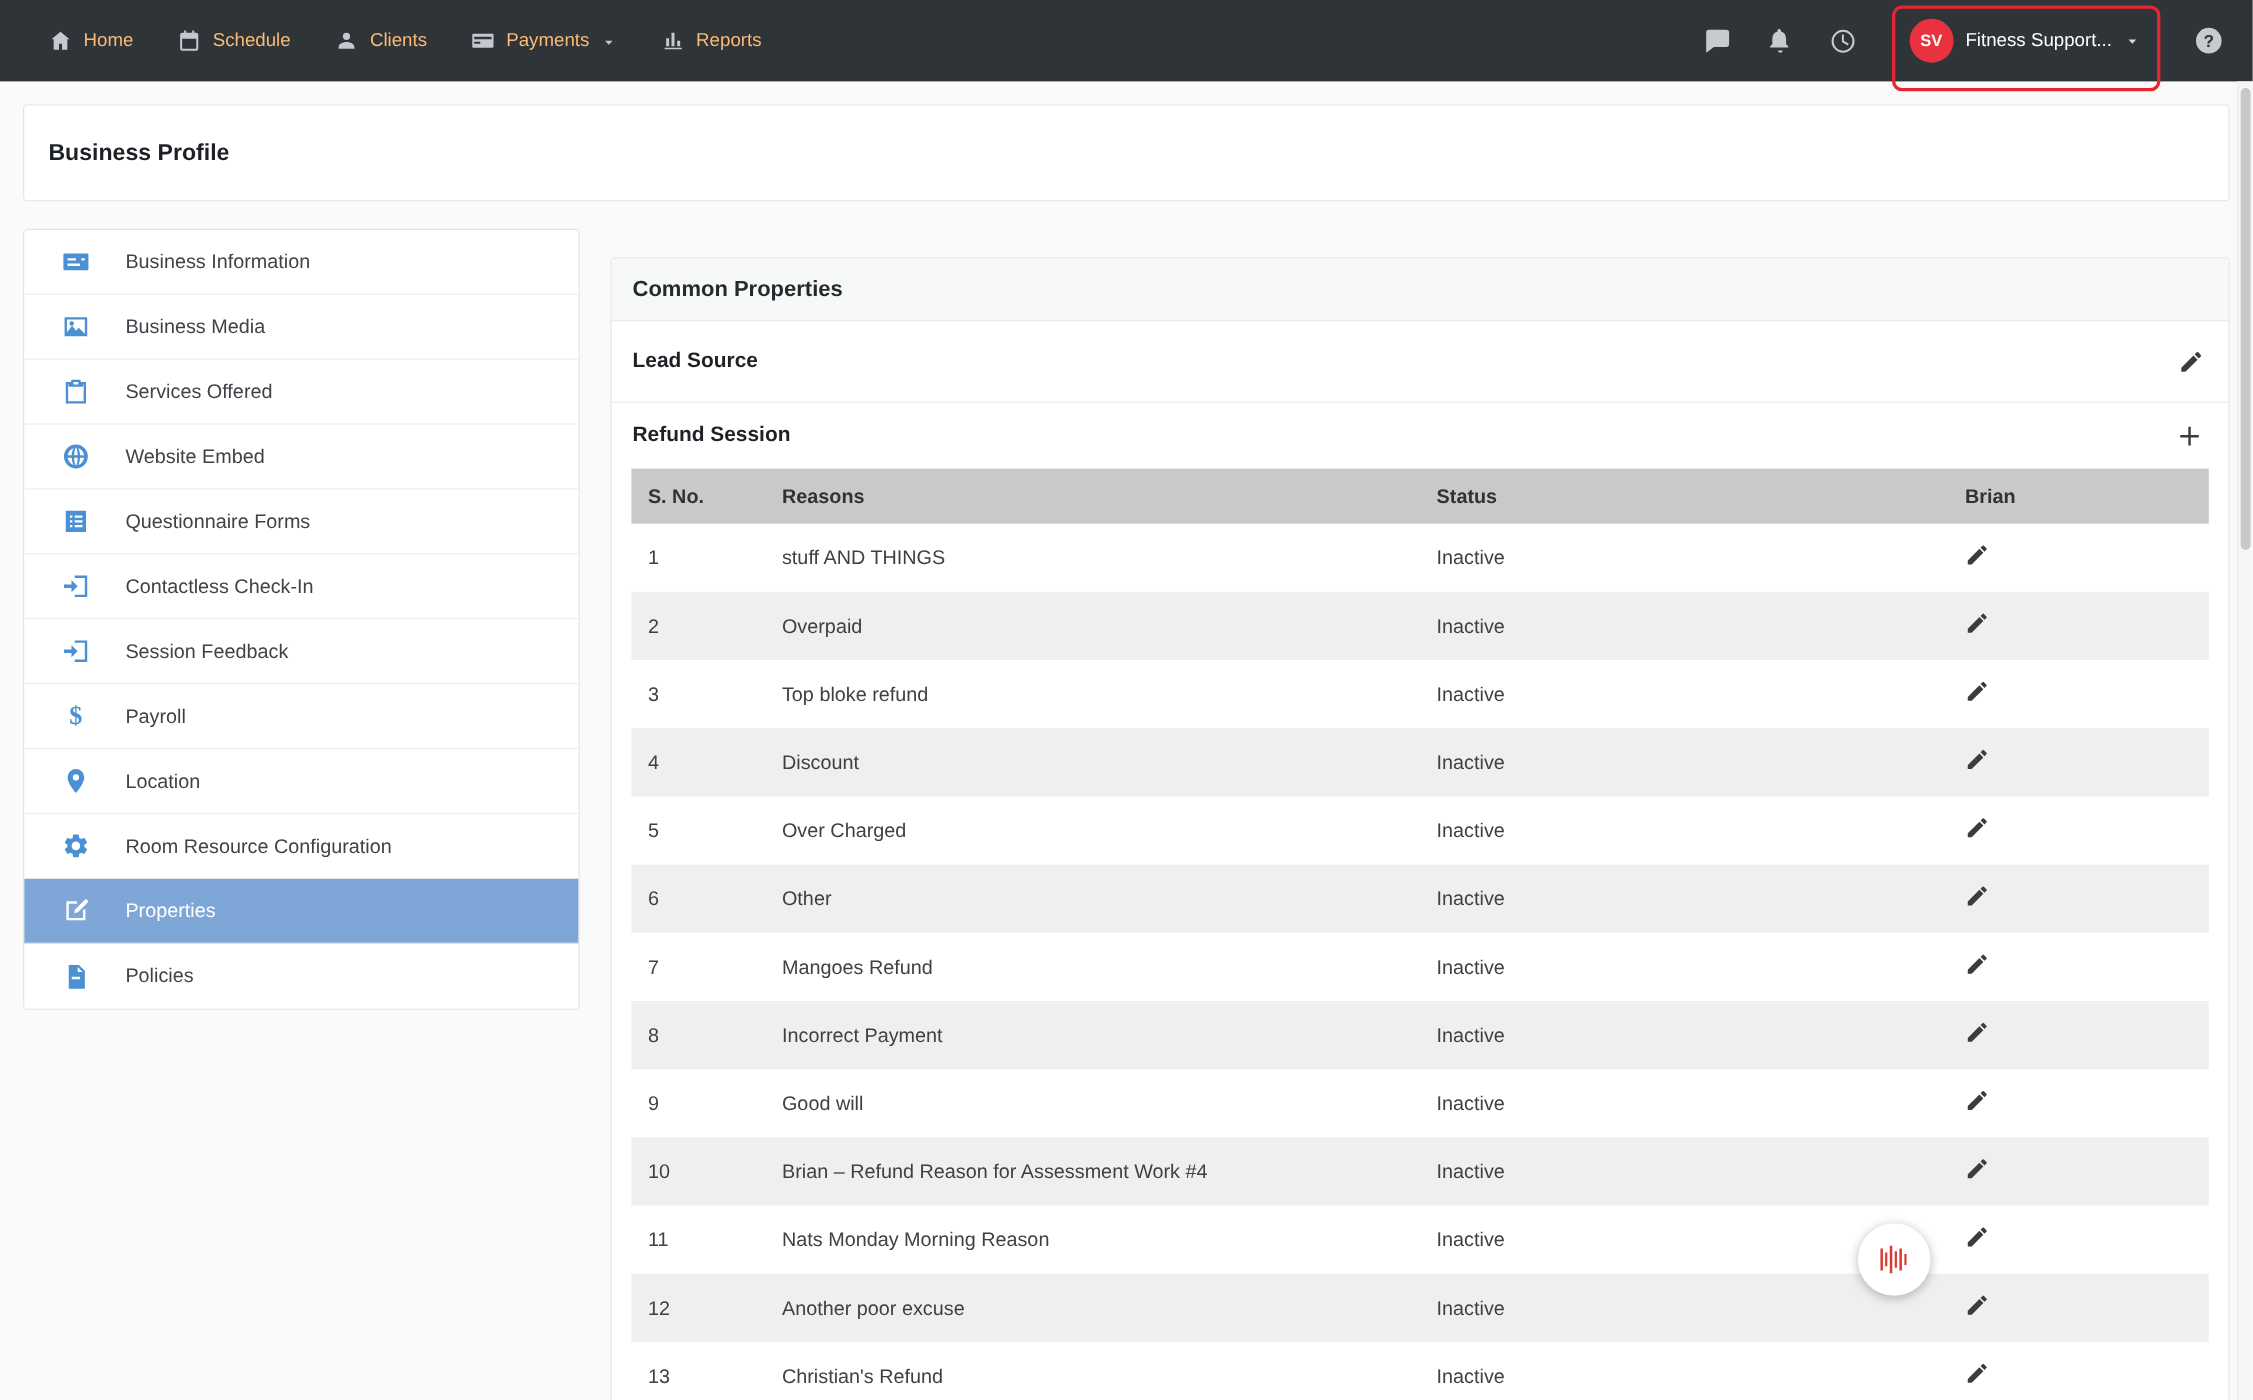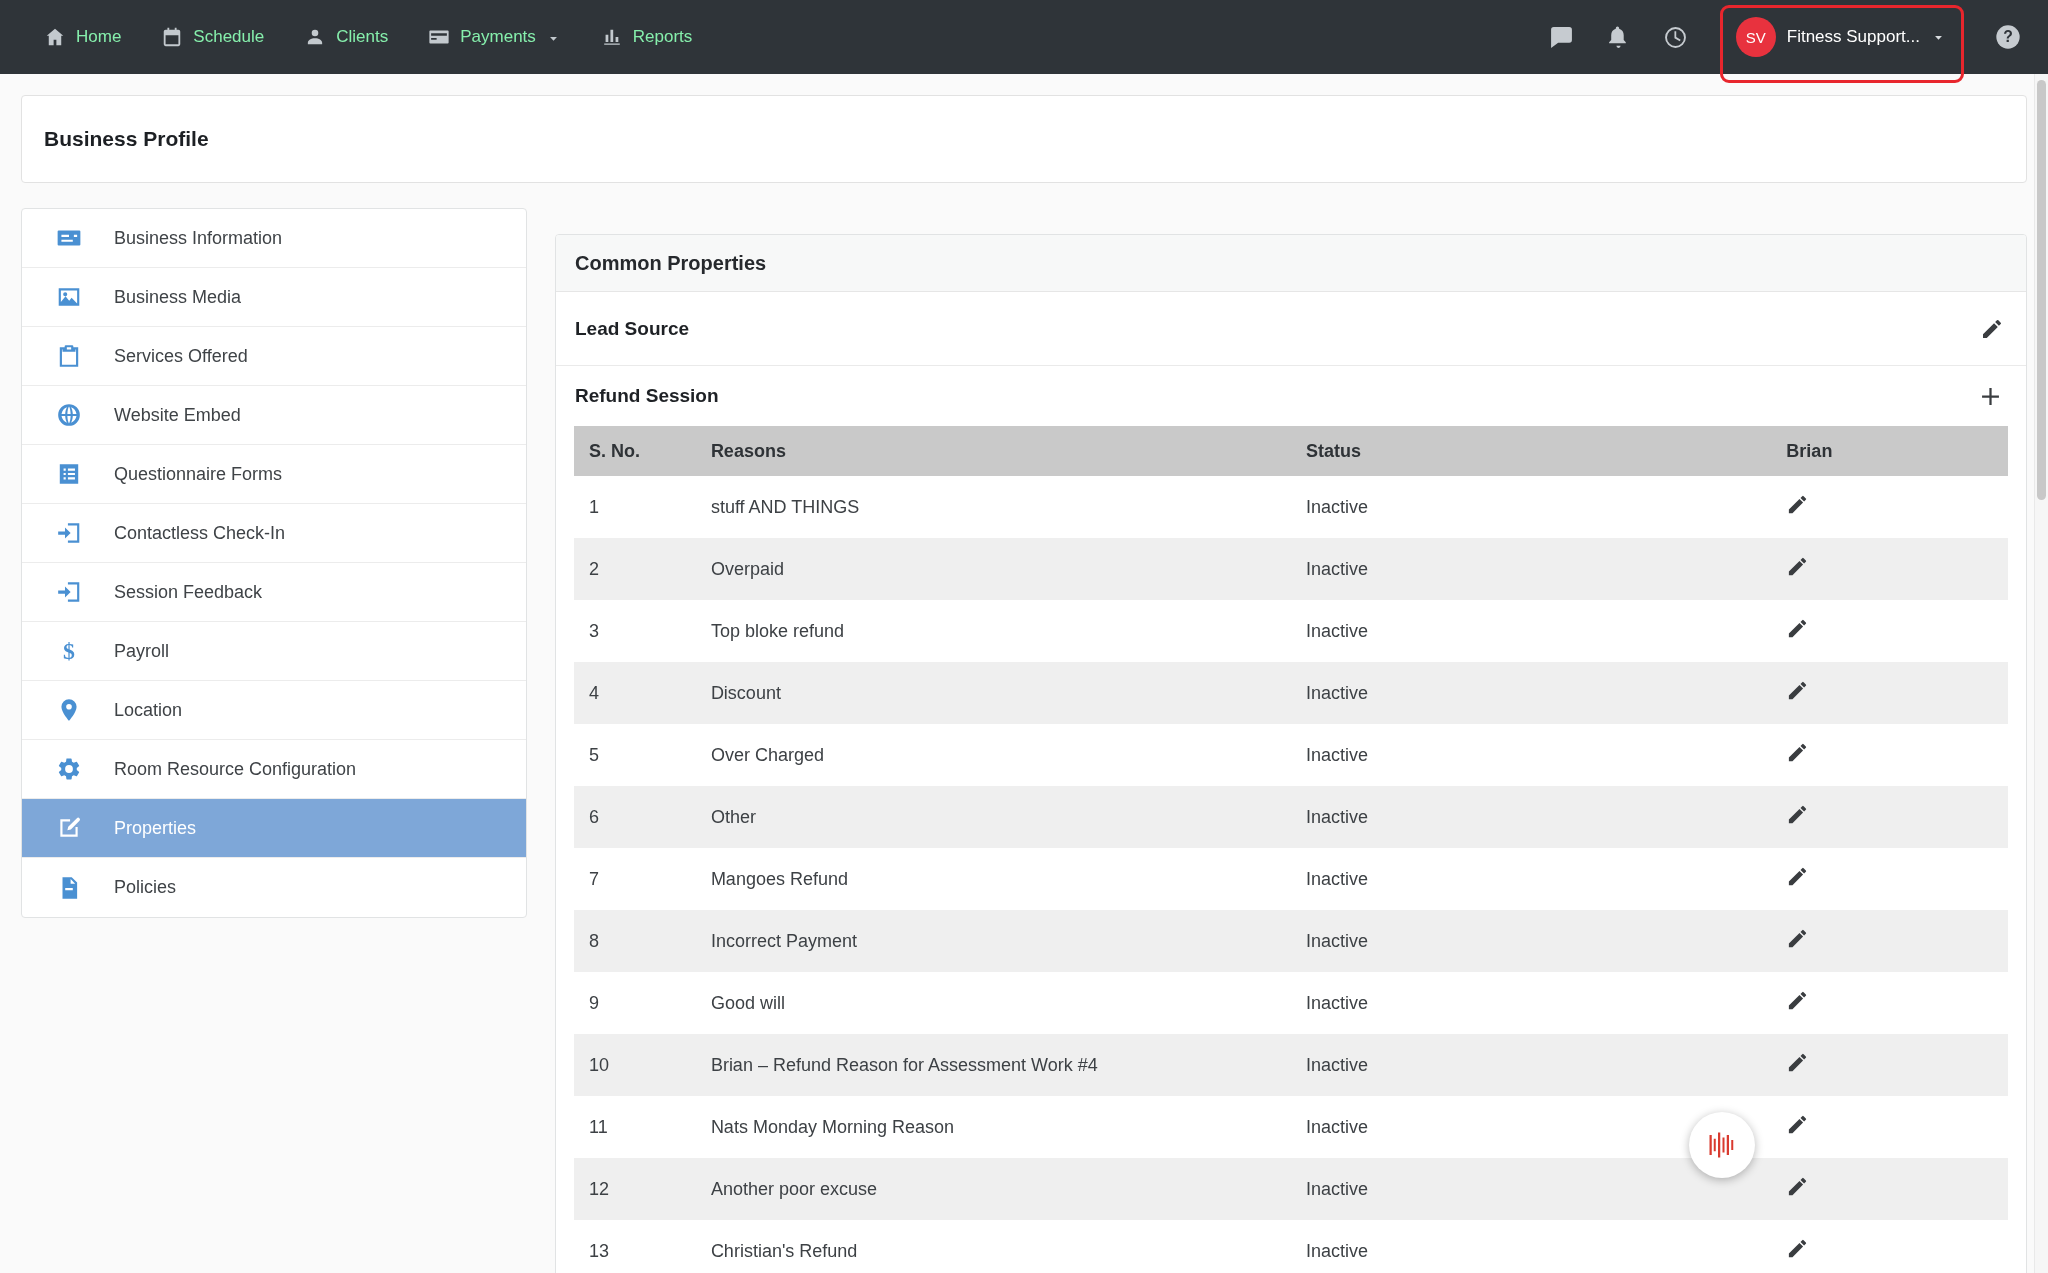--- a/index.html
+++ b/index.html
@@ -12,36 +12,36 @@
   button { font-family:inherit; }
 
   
   .navbar {
     height:74px; background:#2f3439; display:flex; align-items:center;
     padding:0 26px 0 44px; position:relative; z-index:5;
   }
   .nav-left { display:flex; align-items:center; gap:40px; }
   .nav-item { display:flex; align-items:center; gap:10px; cursor:pointer; }
   .nav-ico svg { width:22px; height:22px; display:block; color:#c3c9ce; }
-  .nav-label { font-size:17px; color:#86efac; }
+  .nav-label { font-size:17px; color:#fdba74; }
   .nav-caret svg { width:15px; height:15px; display:block; color:#c3c9ce; margin-top:2px; }
 
   .nav-right { margin-left:auto; display:flex; align-items:center; gap:32px; }
   .nav-tool { cursor:pointer; color:#c6cbd0; }
   .nav-tool svg { width:25px; height:25px; display:block; }
   .nav-tool.help svg { width:28px; height:28px; }
 
   .account {
     display:flex; align-items:center; gap:11px; position:relative;
     padding:6px 10px; cursor:pointer; margin:0 6px;
   }
   .avatar {
     width:40px; height:40px; border-radius:50%; background:#e8323e;
     display:flex; align-items:center; justify-content:center;
-    color:#fff; font-size:15px; font-weight:normal; flex-shrink:0;
+    color:#fff; font-size:15px; font-weight:bold; flex-shrink:0;
   }
   .account-name { color:#fff; font-size:17px; white-space:nowrap; }
   .account-caret svg { width:15px; height:15px; display:block; color:#d8dcdf; }
   .annotation-box {
     position:absolute; left:-6px; right:-8px; top:-6px; bottom:-20px;
     border:3px solid #e8262d; border-radius:9px; pointer-events:none; z-index:60;
   }
 
   
   .title-bar {

